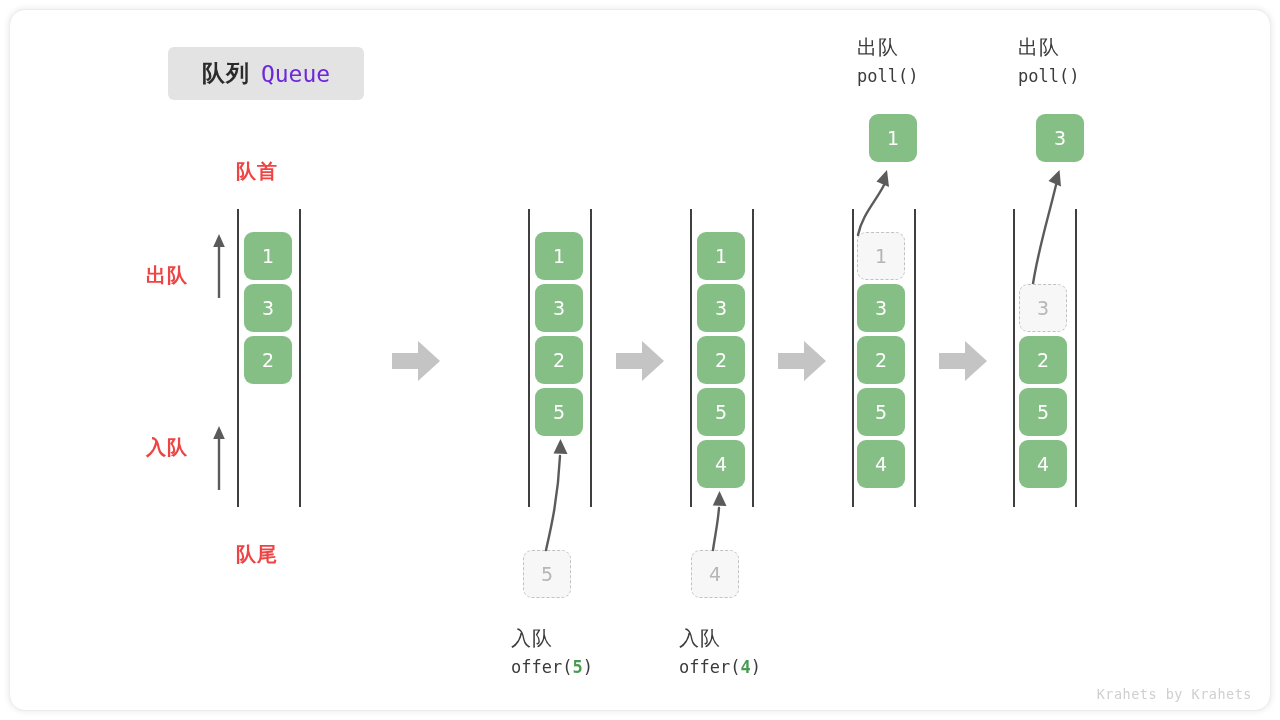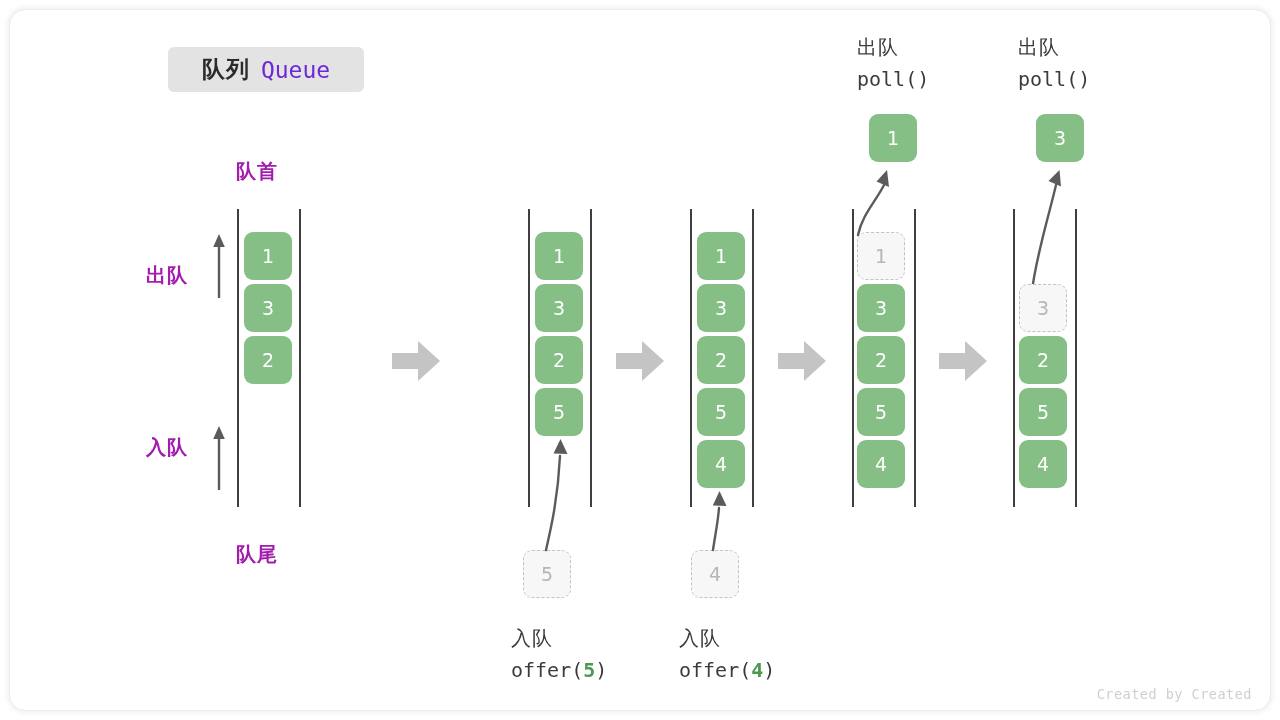--- a/index.html
+++ b/index.html
@@ -21,21 +21,21 @@
     background:#ffffff;
     border:1px solid #ececed;
     border-radius:16px;
     box-shadow:0 0 7px rgba(0,0,0,0.10);
   }
 
   
   #title-badge{
     position:absolute;
     left:168px;top:47px;
-    width:196px;height:45px;
+    width:196px;height:53px;
     background:#e3e3e3;
     border-radius:6px;
     display:flex;align-items:center;justify-content:center;
     gap:11px;
     white-space:nowrap;
   }
   #title-badge .cn{
     font-family:"DejaVu Sans","Liberation Sans",sans-serif;
     font-weight:bold;font-size:23px;color:#2b2b2b;
     letter-spacing:1px;
@@ -43,29 +43,29 @@
   #title-badge .en{
     font-family:"DejaVu Sans Mono","Liberation Mono",monospace;
     font-size:23px;color:#6d28d9;
   }
 
   
   .abs{position:absolute;white-space:nowrap;}
 
   .cn-bold{
     font-family:"DejaVu Sans","Liberation Sans",sans-serif;
-    font-weight:bold;font-size:20px;color:#a21caf;letter-spacing:1px;
+    font-weight:bold;font-size:20px;color:#ef4444;letter-spacing:1px;
   }
   .cn-reg{
     font-family:"DejaVu Sans","Liberation Sans",sans-serif;
     font-size:20px;color:#3b3b3b;letter-spacing:1px;
   }
   .mono{
     font-family:"DejaVu Sans Mono","Liberation Mono",monospace;
-    font-size:20px;color:#3b3b3b;
+    font-size:17px;color:#3b3b3b;
   }
   .mono .num{color:#4a9b52;font-weight:bold;}
 
   
   .rail{
     position:absolute;
     width:1.6px;
     background:#3f3f3f;
   }
 
@@ -242,14 +242,14 @@
 
     <div class="rail" style="left:1013px;top:209px;height:298px;"></div>
     <div class="rail" style="left:1075px;top:209px;height:298px;"></div>
 
     <div class="cell ghost" style="left:1019px;top:284px;">3</div>
     <div class="cell solid" style="left:1019px;top:336px;">2</div>
     <div class="cell solid" style="left:1019px;top:388px;">5</div>
     <div class="cell solid" style="left:1019px;top:440px;">4</div>
   </div>
 
-  <div id="watermark">Created by Created</div>
+  <div id="watermark">Krahets by Krahets</div>
 </div>
 
 </body></html>

